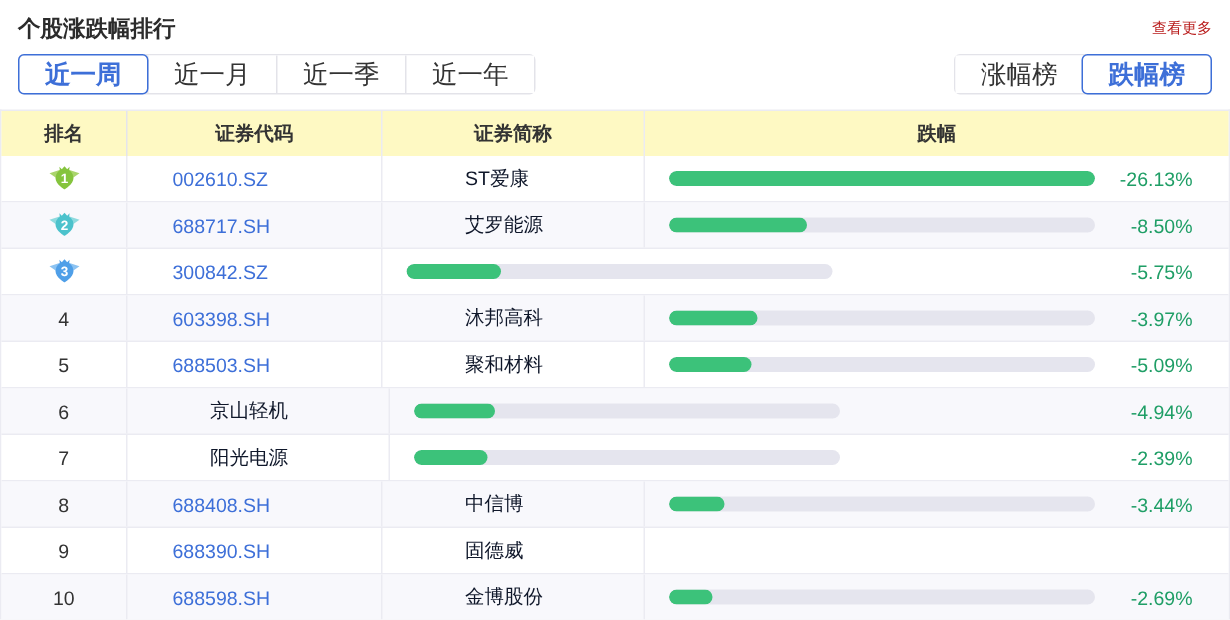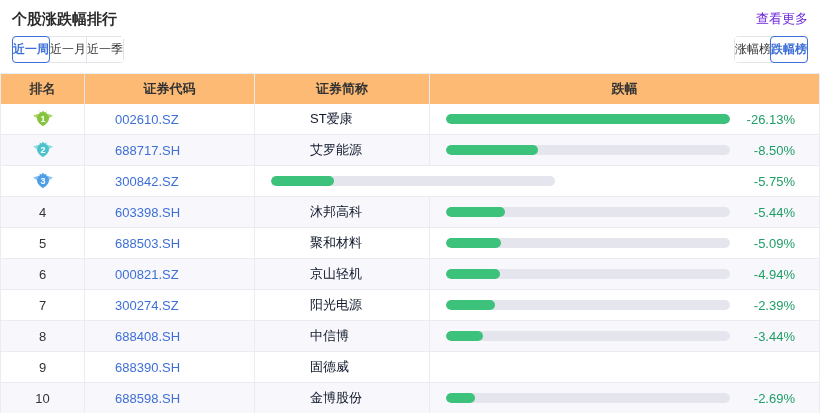--- a/index.html
+++ b/index.html
@@ -11,52 +11,52 @@
     color: #333;
   }
   .widget { width: 820px; height: 413px; position: relative; }
 
   
   .top-bar {
     display: flex; justify-content: space-between; align-items: center;
     padding: 9px 12px 0 12px; height: 29px;
   }
   .title { font-size: 15px; font-weight: bold; color: #2b2b2b; }
-  .more { font-size: 13px; color: #6d28d9; cursor: pointer; text-decoration: none; }
+  .more { font-size: 10px; color: #b91c1c; cursor: pointer; text-decoration: none; }
 
   
   .controls {
     display: flex; justify-content: space-between; align-items: center;
     margin: 7px 12px 0 12px; height: 27px;
   }
   .tab-group {
     display: inline-flex; border: 1px solid #e3e3e9; border-radius: 4px;
     background: #fff; height: 27px;
   }
   .tab {
     appearance: none; background: #fff; border: none; cursor: pointer;
-    font-family: inherit; font-size: 12px; color: #333;
-    height: 25px; line-height: 25px; padding: 0 0; white-space: nowrap;
+    font-family: inherit; font-size: 17px; color: #333;
+    height: 25px; line-height: 25px; padding: 0 17px; white-space: nowrap;
   }
   .tab + .tab { border-left: 1px solid #e3e3e9; }
   .tab.active {
     border: 1px solid #3d6fd8 !important; border-radius: 4px;
     color: #3d6fd8; font-weight: bold;
     height: 27px; line-height: 25px; margin: -1px; position: relative; z-index: 1;
   }
 
   
   .table {
     margin-top: 10px;
     border: 1px solid #ebebf2; border-bottom: none;
     width: 820px;
   }
   .thead {
     display: flex; align-items: center; height: 30px;
-    background: #fdba74; font-weight: bold; color: #333;
+    background: #fef9c3; font-weight: bold; color: #333;
   }
   .trow {
     display: flex; align-items: center; height: 31px;
     border-bottom: 1px solid #ebebf2; background: #fff;
   }
   .trow.alt { background: #f8f8fc; }
   .cell { height: 100%; display: flex; align-items: center; }
   .c-rank { width: 84px; justify-content: center; border-right: 1px solid #ebebf2; color: #333; }
   .thead .c-rank { border-right: 1px solid #e4e4ec; }
   .c-code { width: 170px; padding-left: 30px; border-right: 1px solid #ebebf2; color: #3d6fd8; }
@@ -82,20 +82,21 @@
   <div class="top-bar">
     <div class="title">个股涨跌幅排行</div>
     <a class="more">查看更多</a>
   </div>
 
   <div class="controls">
     <div class="tab-group" id="period-tabs">
         <button class="tab active">近一周</button>
         <button class="tab">近一月</button>
         <button class="tab">近一季</button>
+        <button class="tab">近一年</button>
       </div>
     <div class="tab-group" id="board-tabs">
         <button class="tab">涨幅榜</button>
         <button class="tab active">跌幅榜</button>
       </div>
   </div>
 
   <div class="table">
     <div class="thead">
       <div class="cell c-rank">排名</div>
@@ -161,48 +162,46 @@
     </div>
   </div>
         <div class="trow alt">
     <div class="cell c-rank">4</div>
     <div class="cell c-code">603398.SH</div>
     <div class="cell c-name">沐邦高科</div>
     <div class="cell c-change">
       <div class="track">
         <div class="fill" style="width: 20.82%;"></div>
       </div>
-      <div class="pct">-5.44%</div>
+      <div class="pct">-3.97%</div>
     </div>
   </div>
         <div class="trow">
     <div class="cell c-rank">5</div>
     <div class="cell c-code">688503.SH</div>
     <div class="cell c-name">聚和材料</div>
     <div class="cell c-change">
       <div class="track">
         <div class="fill" style="width: 19.48%;"></div>
       </div>
       <div class="pct">-5.09%</div>
     </div>
   </div>
         <div class="trow alt">
     <div class="cell c-rank">6</div>
-    <div class="cell c-code">000821.SZ</div>
     <div class="cell c-name">京山轻机</div>
     <div class="cell c-change">
       <div class="track">
         <div class="fill" style="width: 18.91%;"></div>
       </div>
       <div class="pct">-4.94%</div>
     </div>
   </div>
         <div class="trow">
     <div class="cell c-rank">7</div>
-    <div class="cell c-code">300274.SZ</div>
     <div class="cell c-name">阳光电源</div>
     <div class="cell c-change">
       <div class="track">
         <div class="fill" style="width: 17.18%;"></div>
       </div>
       <div class="pct">-2.39%</div>
     </div>
   </div>
         <div class="trow alt">
     <div class="cell c-rank">8</div>

